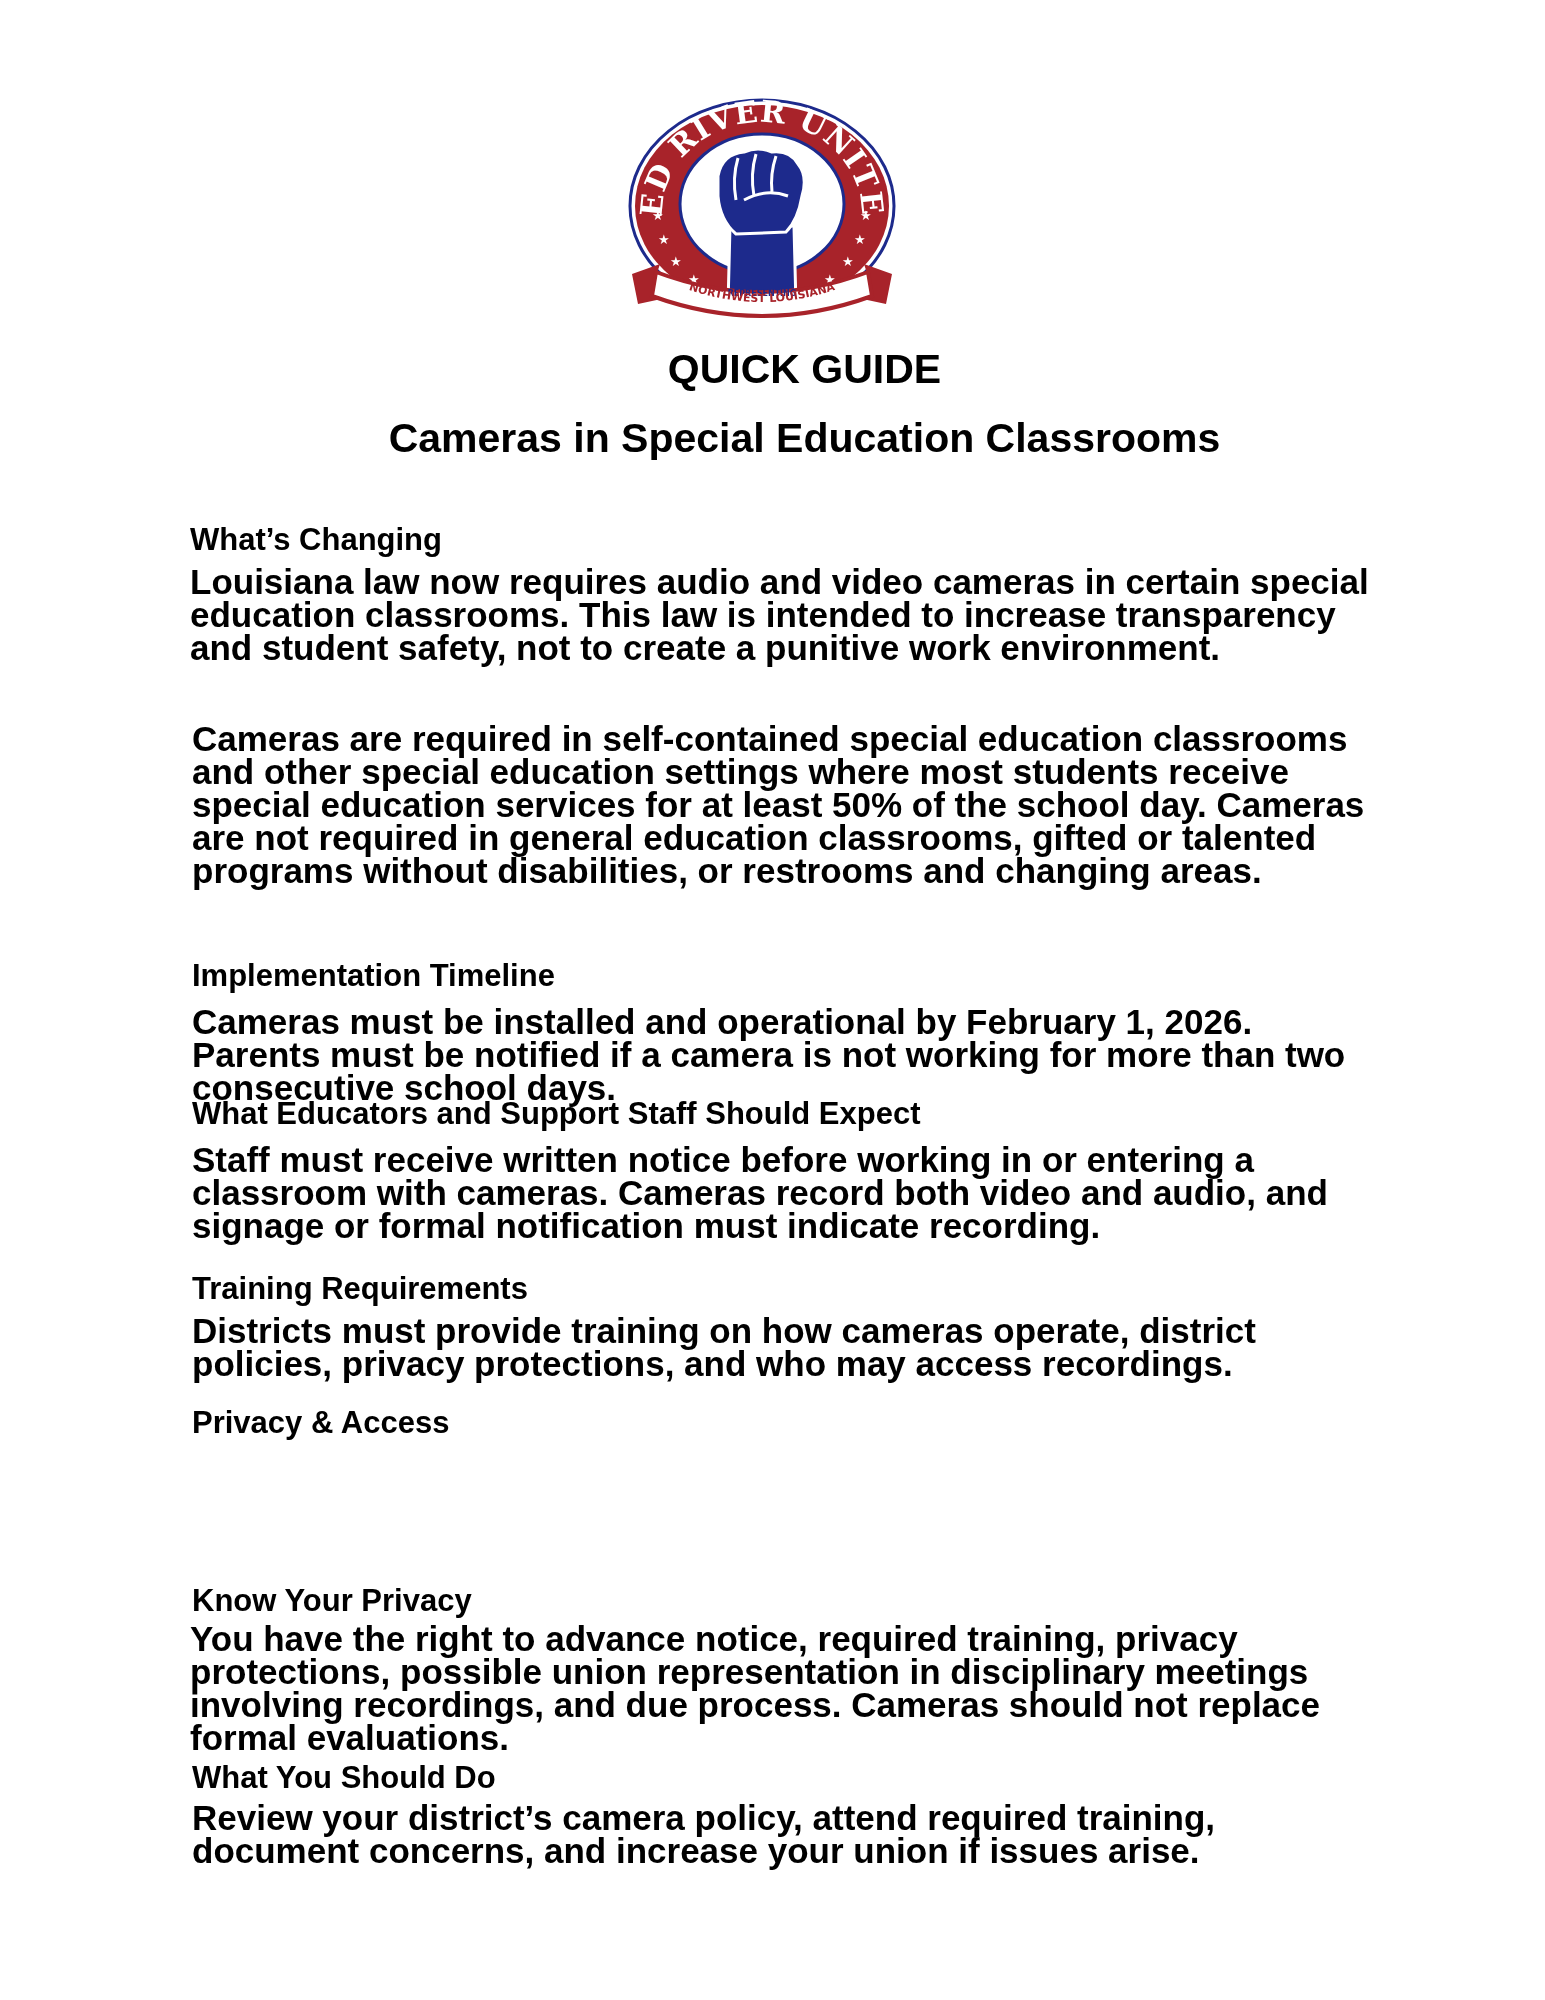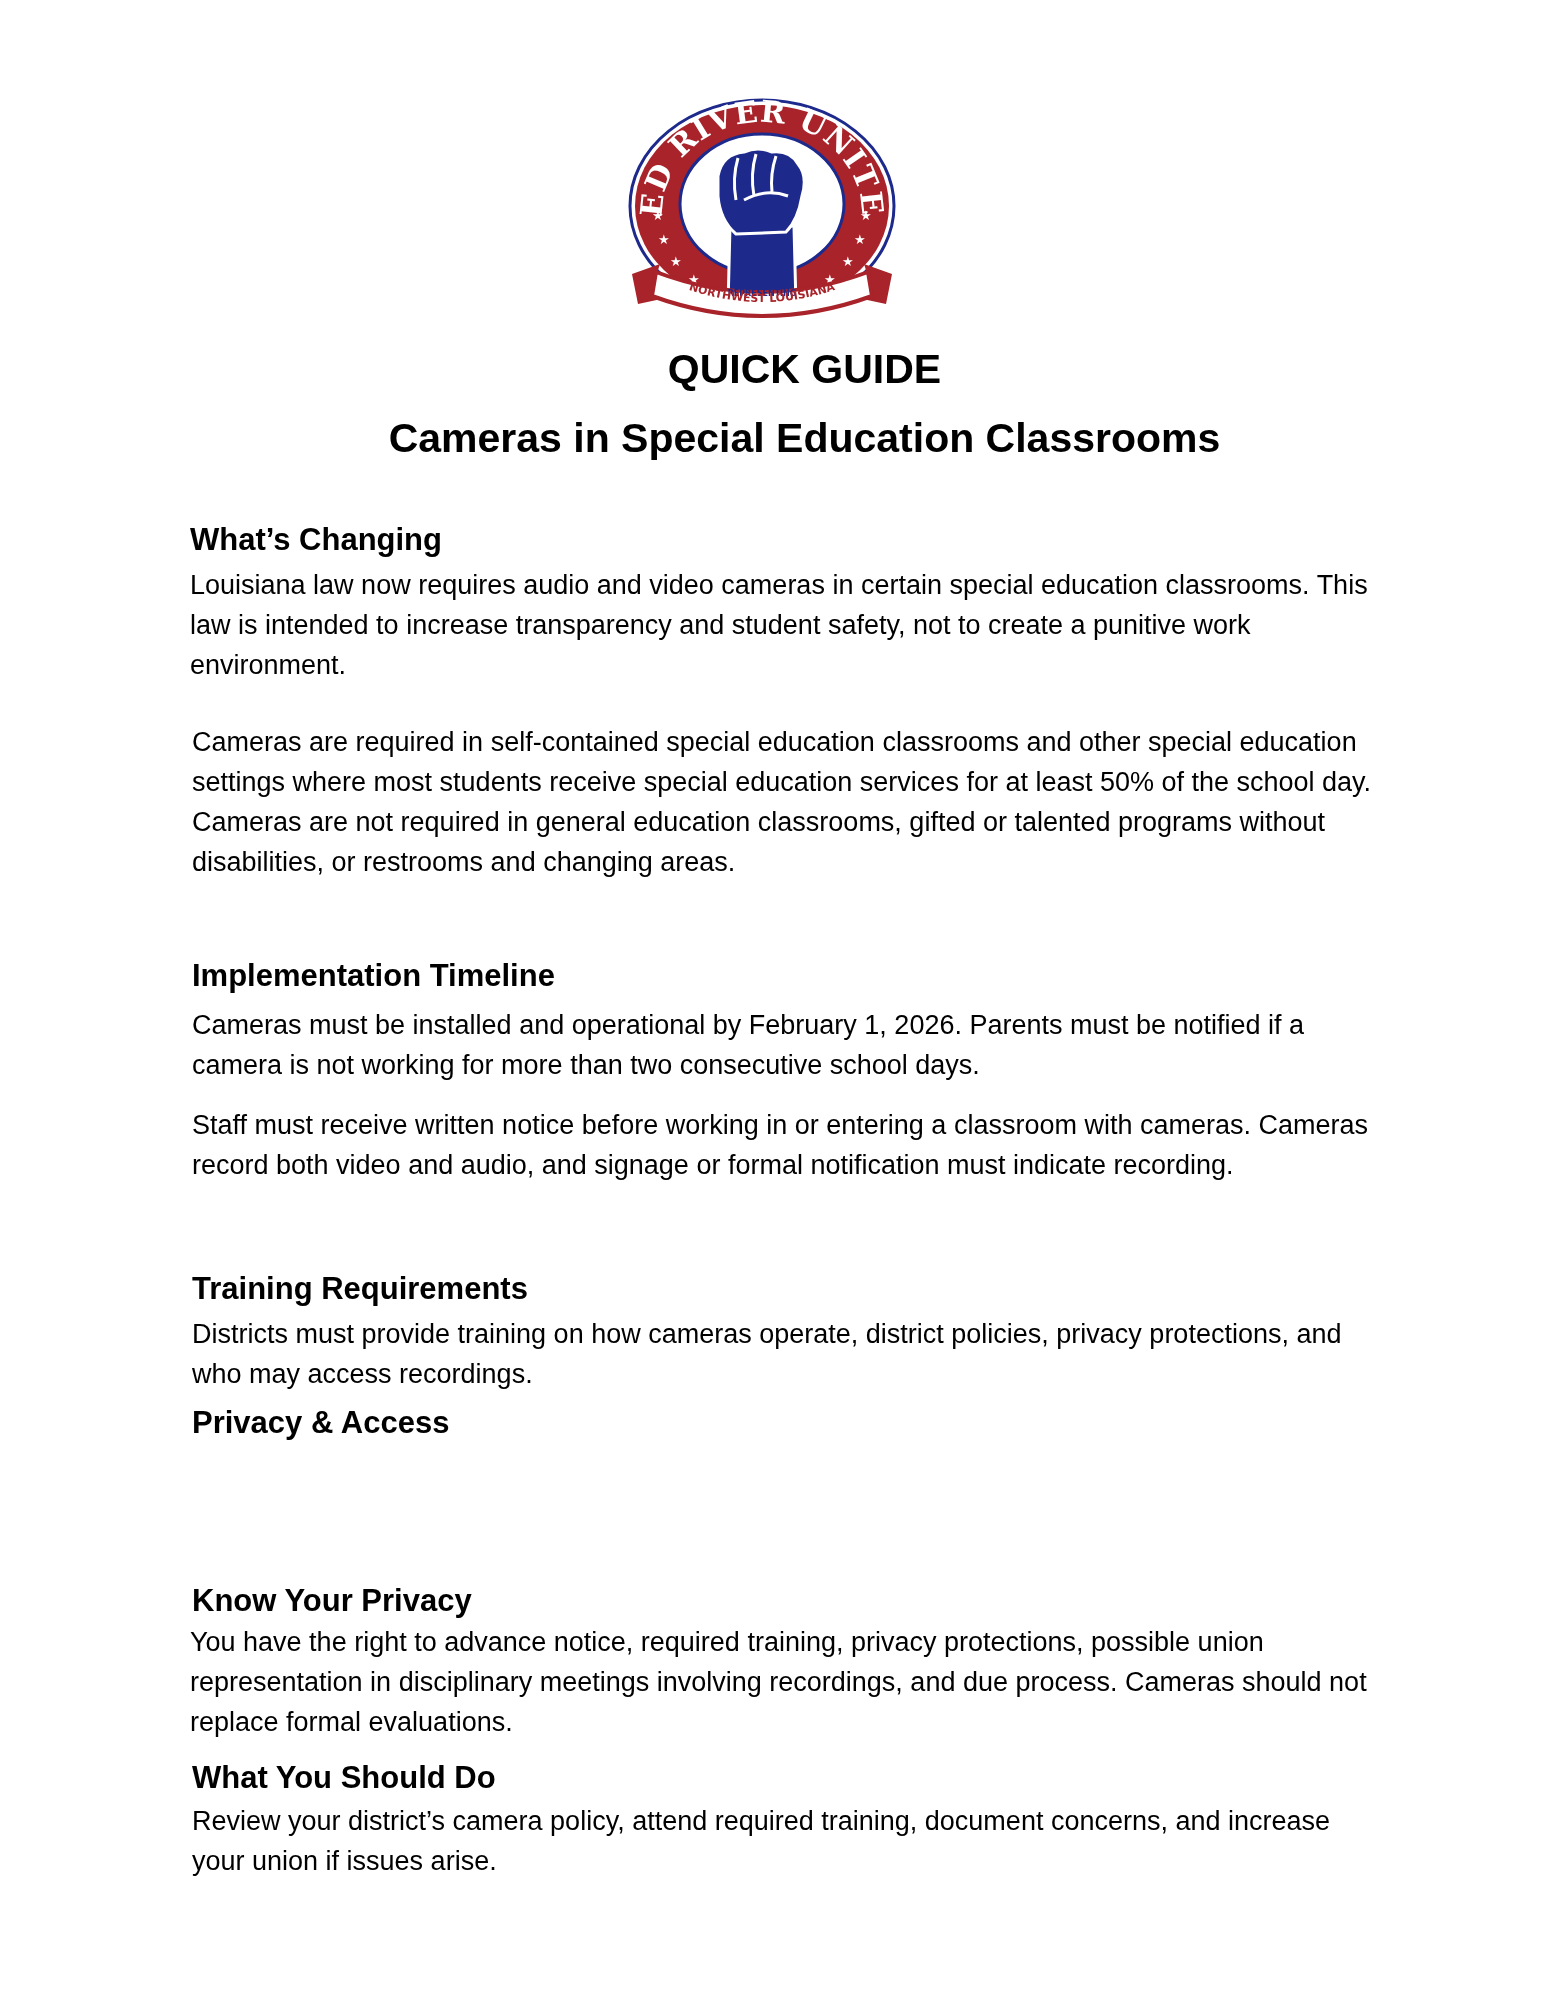--- a/index.html
+++ b/index.html
@@ -48,23 +48,23 @@
       margin-top: 32px;
     }
     .section h2 {
       margin: 0;
       font-size: 31px;
       line-height: 38px;
       font-weight: bold;
     }
     .section p {
       margin: 0;
-      font-size: 27px;
-      line-height: 40px;
-      font-weight: normal;
+      font-size: 35px;
+      line-height: 33px;
+      font-weight: bold;
     }
   </style>
 </head>
 <body>
 
 <div class="logo">
   <svg width="272" height="222" viewBox="0 0 272 222" xmlns="http://www.w3.org/2000/svg">
     <defs>
       <path id="arcTop" d="M 36 118 A 100 92 0 0 1 236 118"></path>
       <path id="ribbonArc" d="M 52 190 Q 136 222 220 190"></path>
@@ -120,20 +120,21 @@
 <div class="section" style="top:680px; left:192px;">
   <p style="margin-top:10px;">Cameras are required in self-contained special education classrooms and other special education settings where most students receive special education services for at least 50% of the school day. Cameras are not required in general education classrooms, gifted or talented programs without disabilities, or restrooms and changing areas.</p>
 </div>
 
 <div class="section" style="top:925px; left:192px;">
   <h2>Implementation Timeline</h2>
   <p style="margin-top:10px;">Cameras must be installed and operational by February 1, 2026. Parents must be notified if a camera is not working for more than two consecutive school days.</p>
 </div>
 
 <div class="section" style="top:1063px; left:192px;">
+  <h2>What Educators and Support Staff Should Expect</h2>
   <p style="margin-top:10px;">Staff must receive written notice before working in or entering a classroom with cameras. Cameras record both video and audio, and signage or formal notification must indicate recording.</p>
 </div>
 
 <div class="section" style="top:1238px; left:192px;">
   <h2>Training Requirements</h2>
   <p style="margin-top:6px;">Districts must provide training on how cameras operate, district policies, privacy protections, and who may access recordings.</p>
 </div>
 
 <div class="section" style="top:1372px; left:192px;">
   <h2>Privacy &amp; Access</h2>

